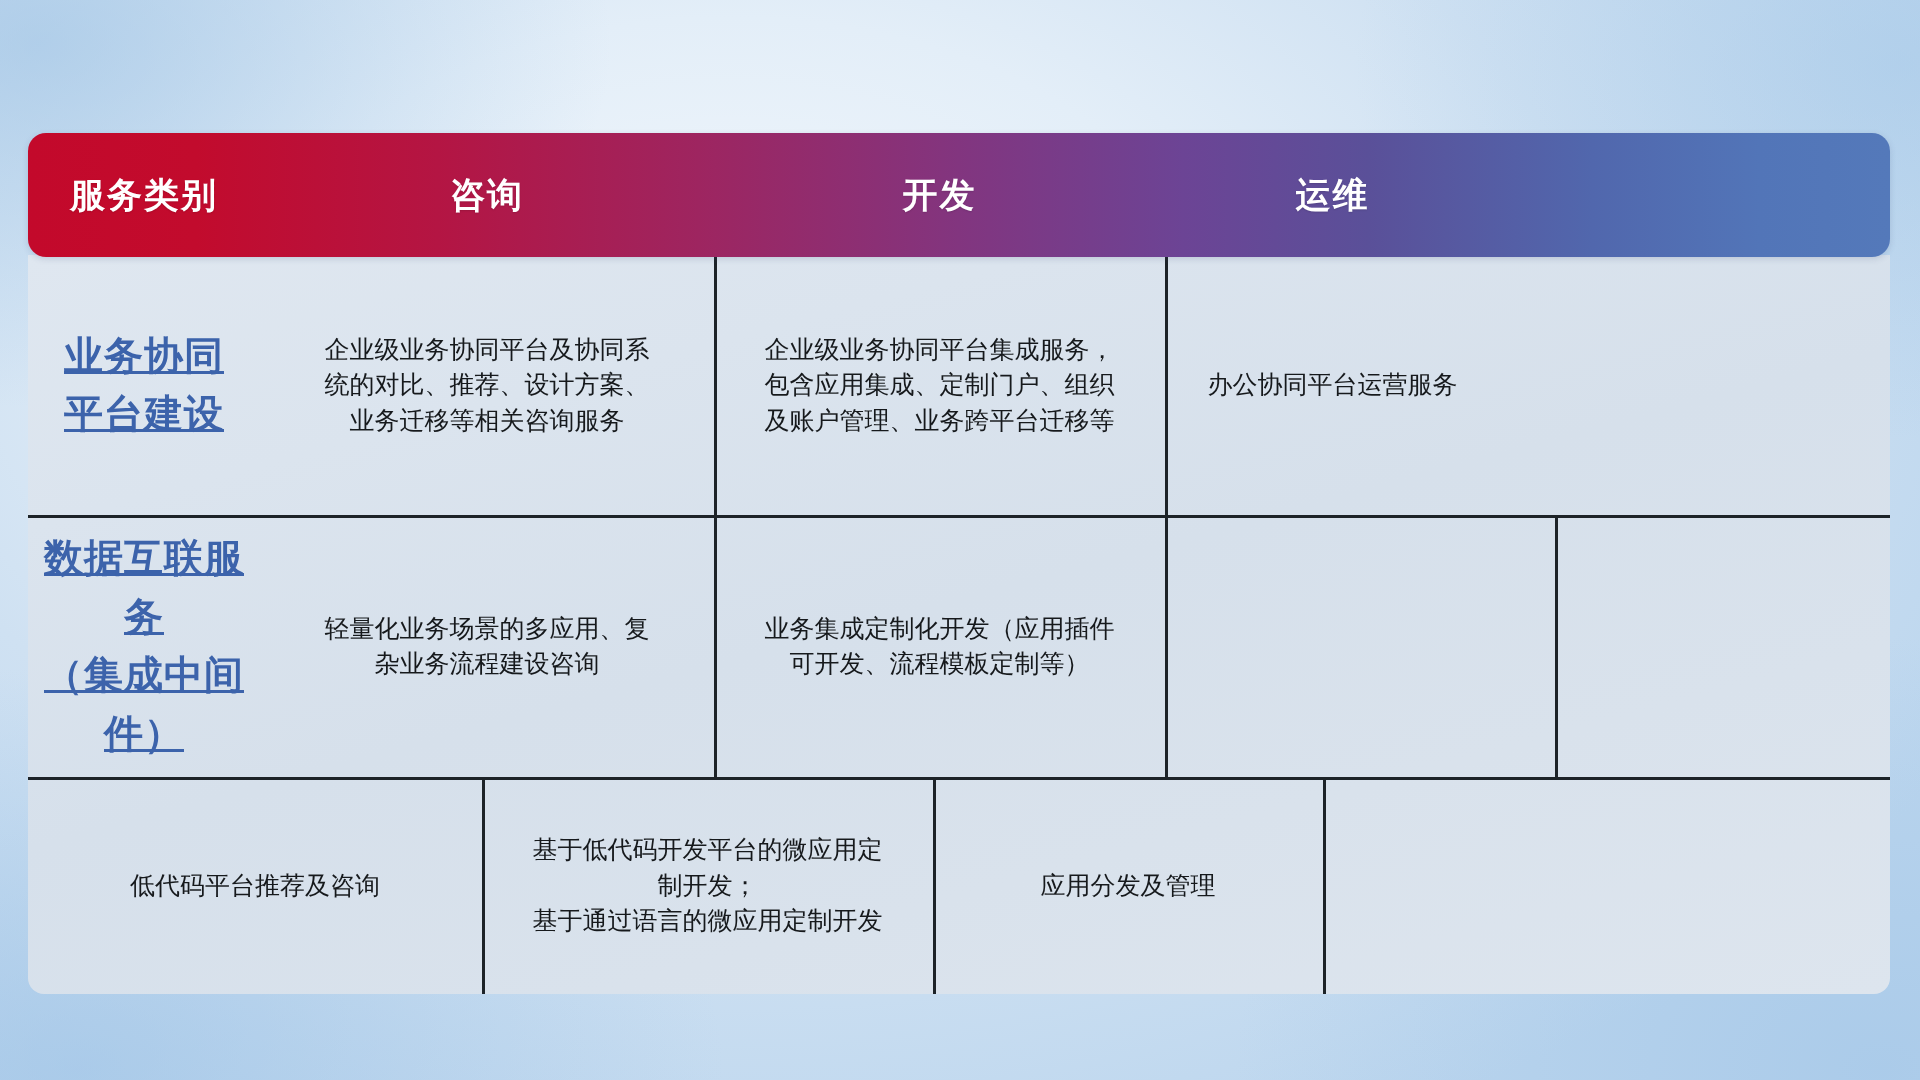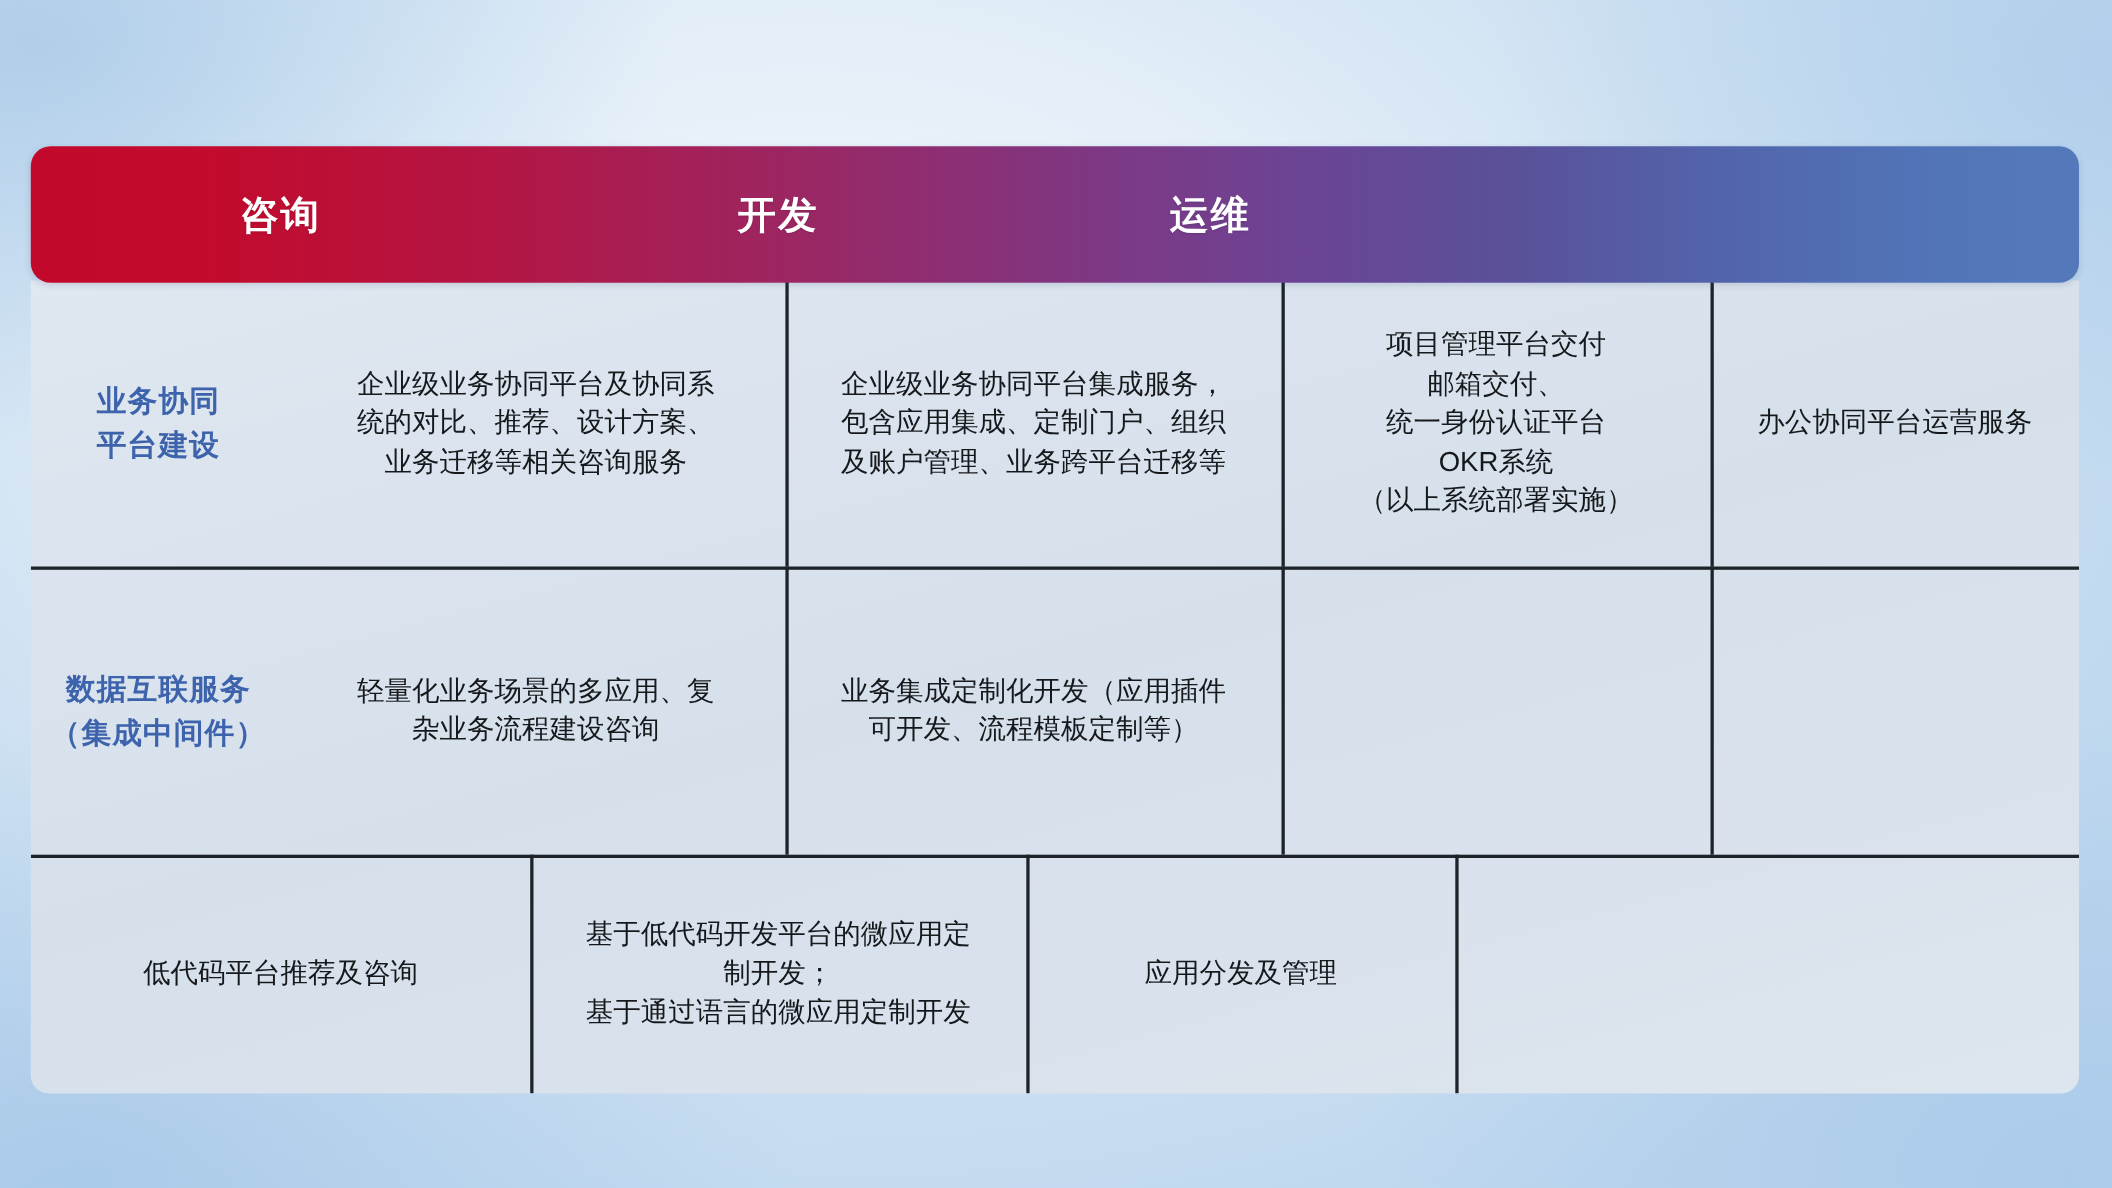--- a/index.html
+++ b/index.html
@@ -109,23 +109,24 @@
     font-size: 25px;
     line-height: 1.42;
     text-align: center;
     white-space: pre-line;
     position: relative;
   }
 
   .td.label {
     color: #3c63ab;
     font-weight: bold;
-    font-size: 27px;
+    font-size: 39px;
     line-height: 1.5;
     letter-spacing: 1px;
+    text-decoration: underline;
   }
 
   
   .td.sep::before {
     content: "";
     position: absolute;
     left: 0;
     top: 0;
     bottom: 0;
     width: 3px;
@@ -144,20 +145,23 @@
   .r3 { height: 217px; }
 </style>
 </head>
 <body>
 
 <div class="bg-wash"></div>
 
 <div class="table-wrap">
 
   <div class="thead">
+    <div class="th c1">
+      <span>服务类别</span>
+    </div>
     <div class="th c2">
       <span>咨询</span>
     </div>
     <div class="th c3">
       <span>开发</span>
     </div>
     <div class="th c5">
       <span>运维</span>
     </div>
   </div>
@@ -166,25 +170,20 @@
 
     <div class="tr r1">
       <div class="td label c1">业务协同
 平台建设</div>
       <div class="td c2">企业级业务协同平台及协同系
 统的对比、推荐、设计方案、
 业务迁移等相关咨询服务</div>
       <div class="td sep c3">企业级业务协同平台集成服务，
 包含应用集成、定制门户、组织
 及账户管理、业务跨平台迁移等</div>
-      <div class="td sep c4">项目管理平台交付
-邮箱交付、
-统一身份认证平台
-OKR系统
-（以上系统部署实施）</div>
       <div class="td sep c5">办公协同平台运营服务</div>
     </div>
 
     <div class="tr r2">
       <div class="td label c1">数据互联服务
 （集成中间件）</div>
       <div class="td c2">轻量化业务场景的多应用、复
 杂业务流程建设咨询</div>
       <div class="td sep c3">业务集成定制化开发（应用插件
 可开发、流程模板定制等）</div>

